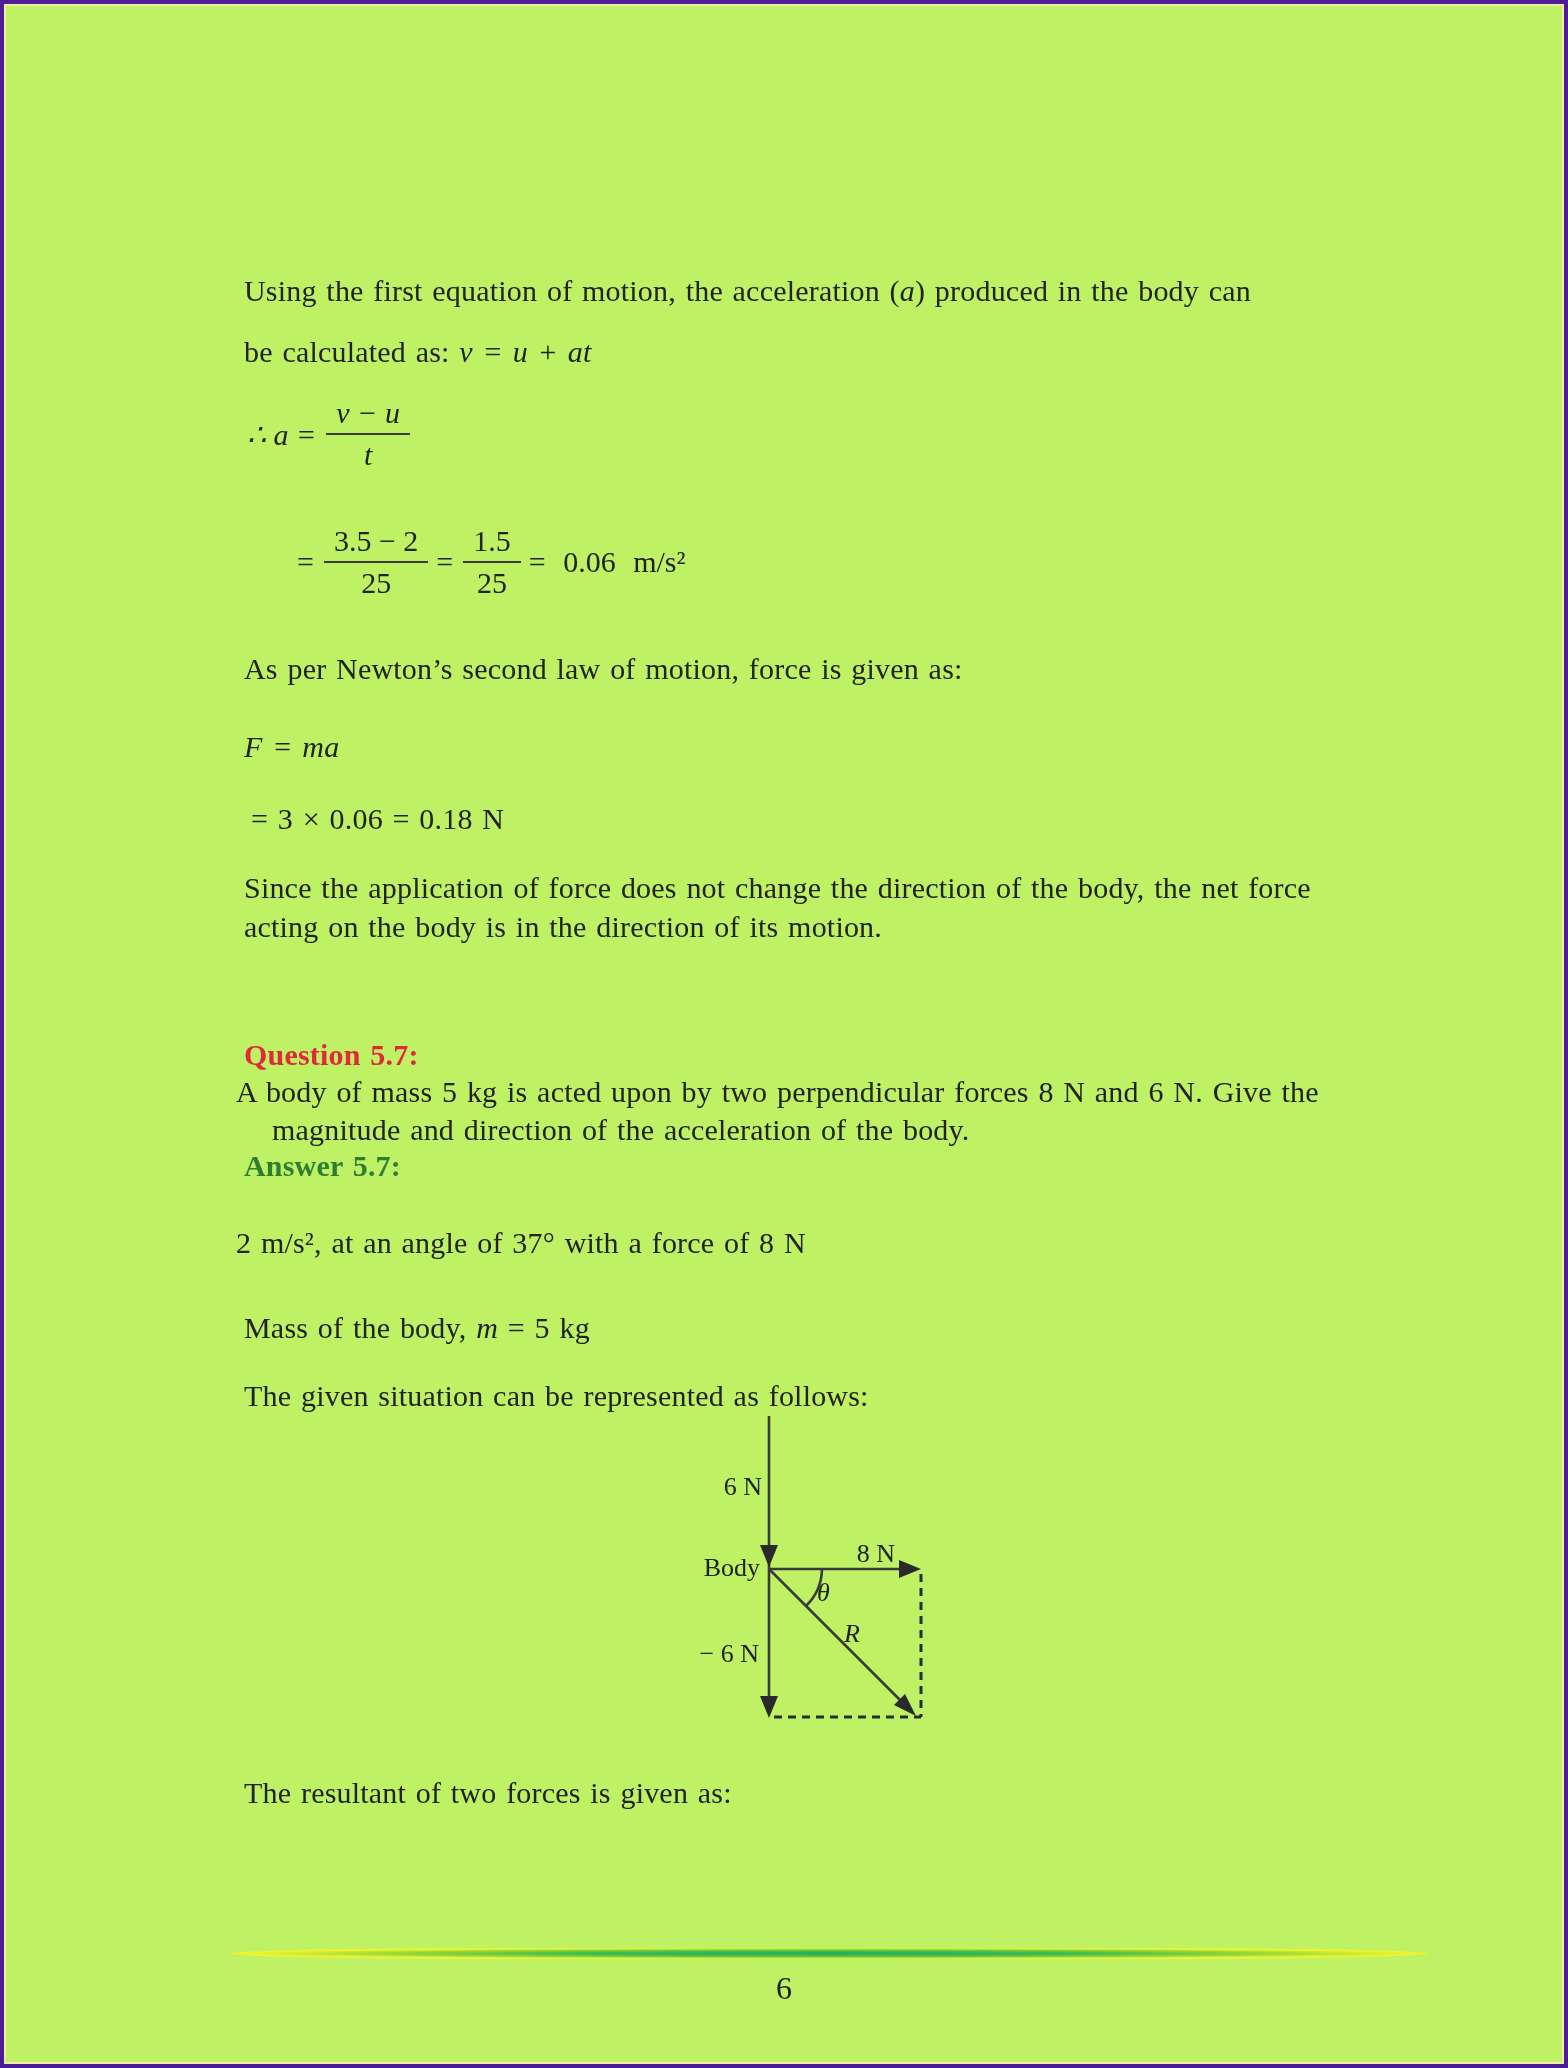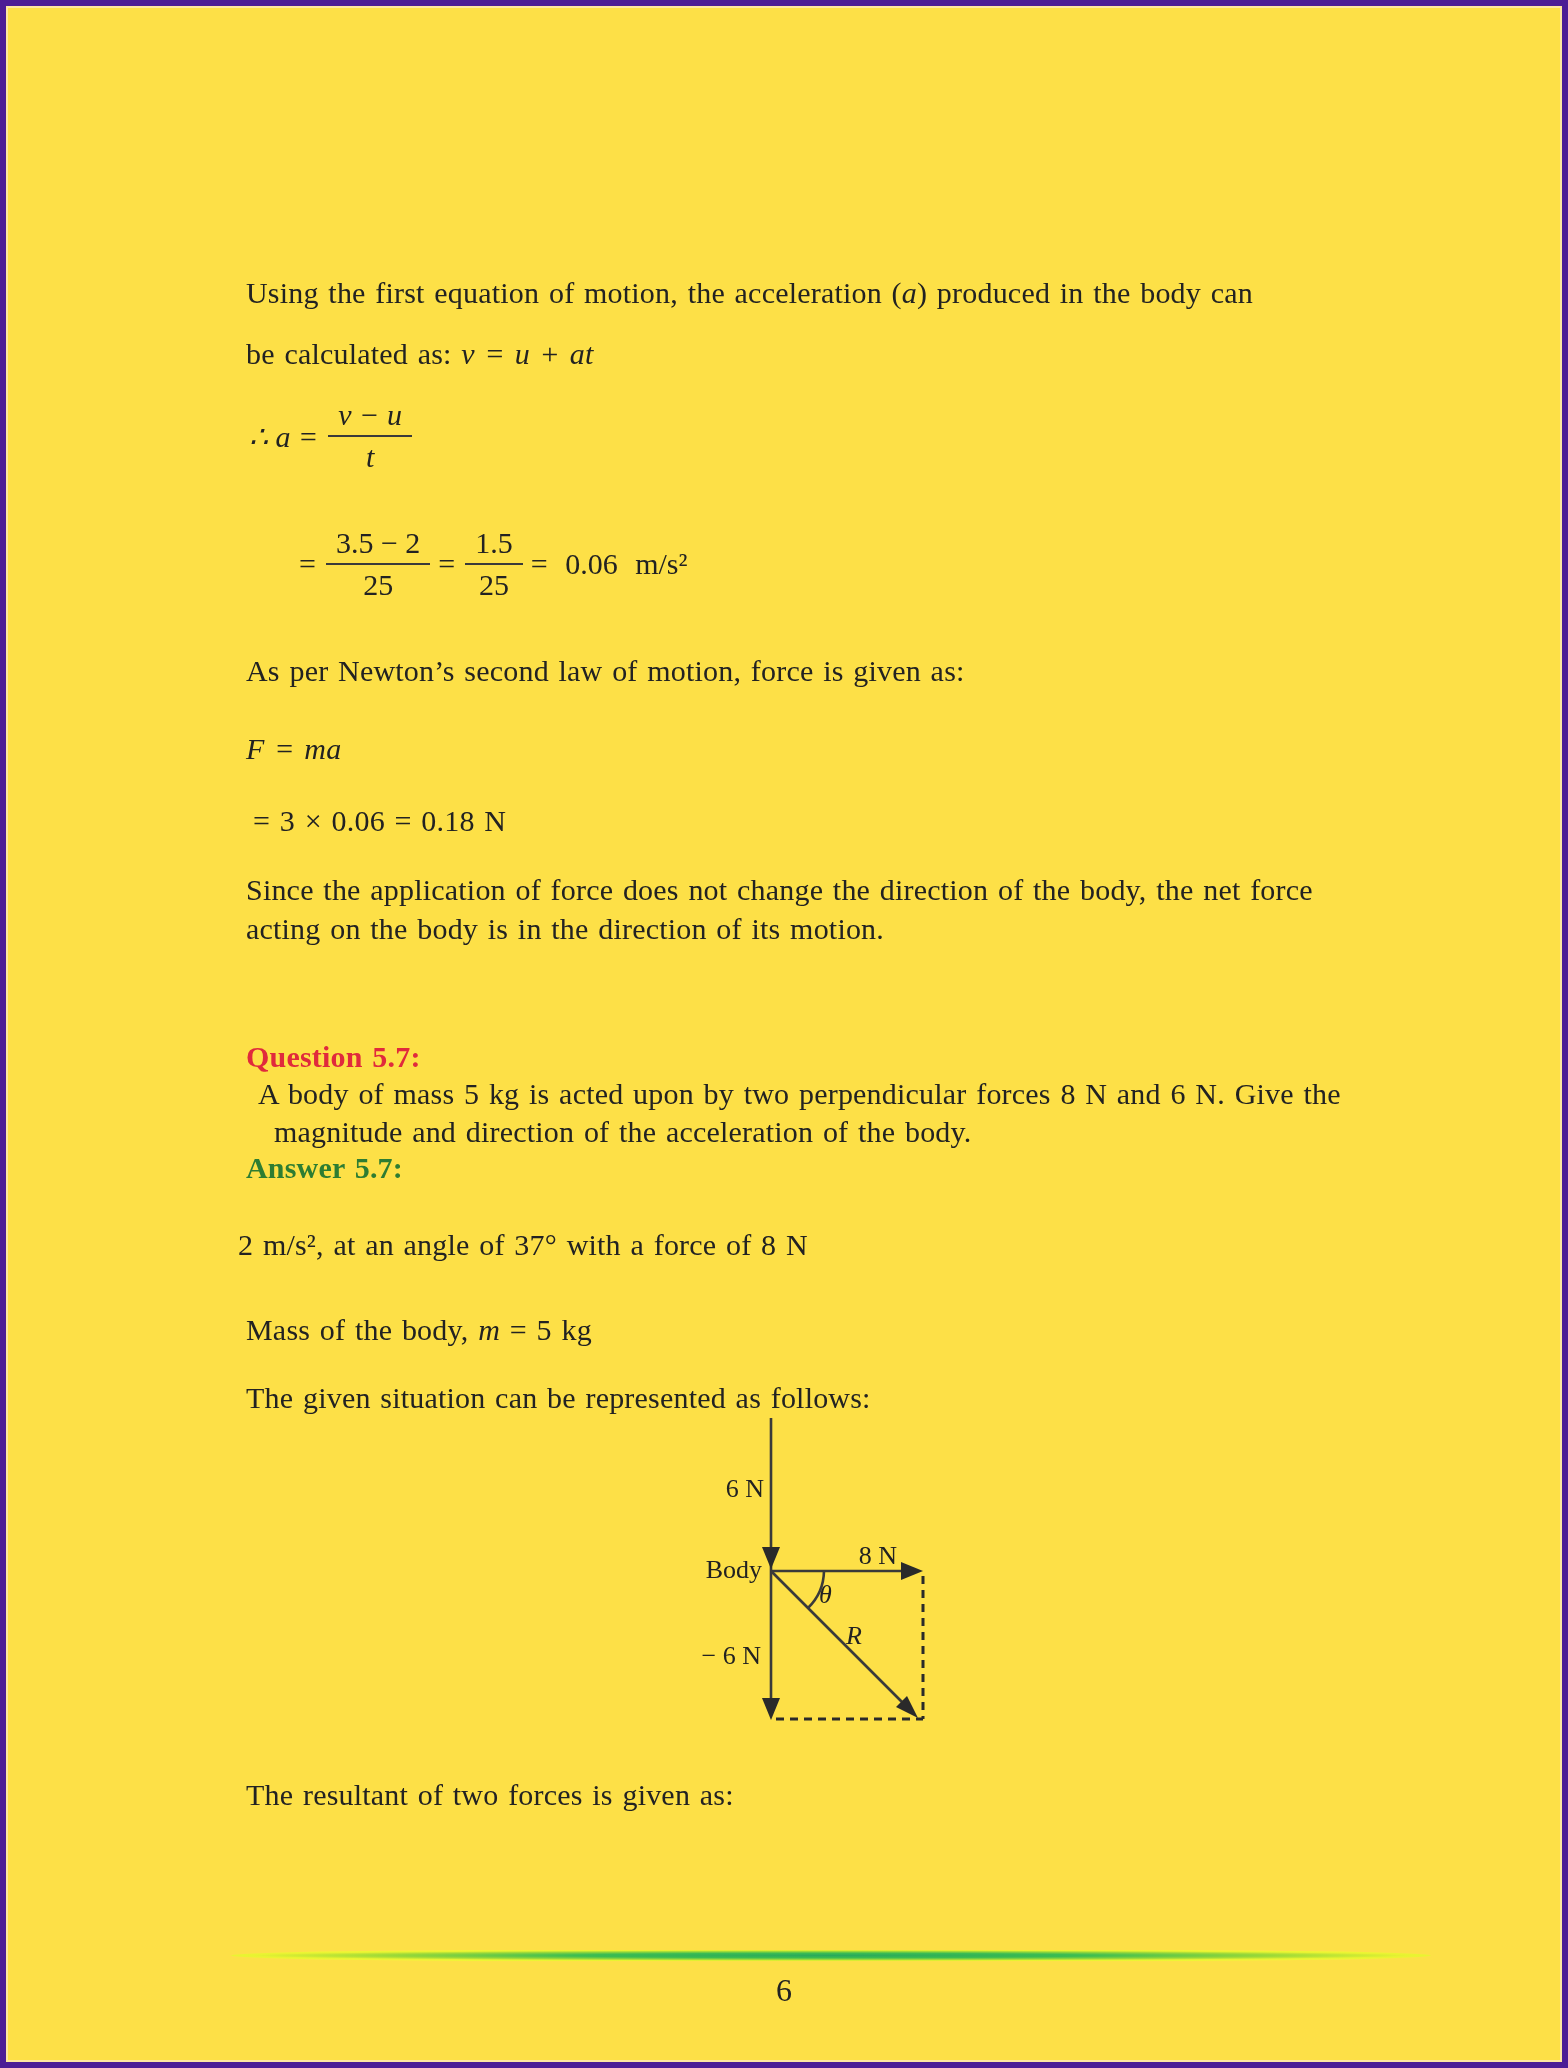--- a/index.html
+++ b/index.html
@@ -1,21 +1,21 @@
 <!DOCTYPE html>
 <html><head>
 <meta charset="utf-8">
 <style>
   html,body{margin:0;padding:0;background:#ffffff;}
   .page{
     position:relative;
     width:1568px;height:2068px;
     box-sizing:border-box;
-    background:#fde047;
-    border:6px solid #4c1d95;
+    background:#bef264;
+    border:4px solid #4c1d95;
     box-shadow:inset 0 0 0 2px rgba(253,232,176,.85);
     font-family:"Liberation Serif", serif;
     color:#222;
     overflow:hidden;
   }
   .line{
     position:absolute;
     font-size:30px;
     line-height:34px;
     white-space:nowrap;
@@ -97,21 +97,21 @@
   <div class="line" style="left:240px;top:648px;">As per Newton’s second law of motion, force is given as:</div>
 
   <div class="line it" style="left:240px;top:726px;font-family:Liberation Serif, serif;">F = ma</div>
 
   <div class="line" style="left:240px;top:798px;margin-left:7px;">= 3 × 0.06 = 0.18 N</div>
 
   <div class="line" style="left:240px;top:867px;">Since the application of force does not change the direction of the body, the net force</div>
   <div class="line" style="left:240px;top:906px;">acting on the body is in the direction of its motion.</div>
 
   <div class="line q-label" style="left:240px;top:1034px;">Question 5.7:</div>
-  <div class="line" style="left:252px;top:1071px;text-align:right;">A body of mass 5 kg is acted upon by two perpendicular forces 8 N and 6 N. Give the</div>
+  <div class="line" style="left:232px;top:1071px;text-align:right;">A body of mass 5 kg is acted upon by two perpendicular forces 8 N and 6 N. Give the</div>
   <div class="line" style="left:240px;top:1109px;margin-left:28px;">magnitude and direction of the acceleration of the body.</div>
   <div class="line a-label" style="left:240px;top:1145px;">Answer 5.7:</div>
 
   <div class="line" style="left:232px;top:1222px;">2 m/s², at an angle of 37° with a force of 8 N</div>
 
   <div class="line" style="left:240px;top:1307px;"><span>Mass of the body, </span><span class="it">m</span><span> = 5 kg</span></div>
 
   <div class="line" style="left:240px;top:1375px;">The given situation can be represented as follows:</div>
 
   <svg class="diagram" viewBox="0 0 440 330">

